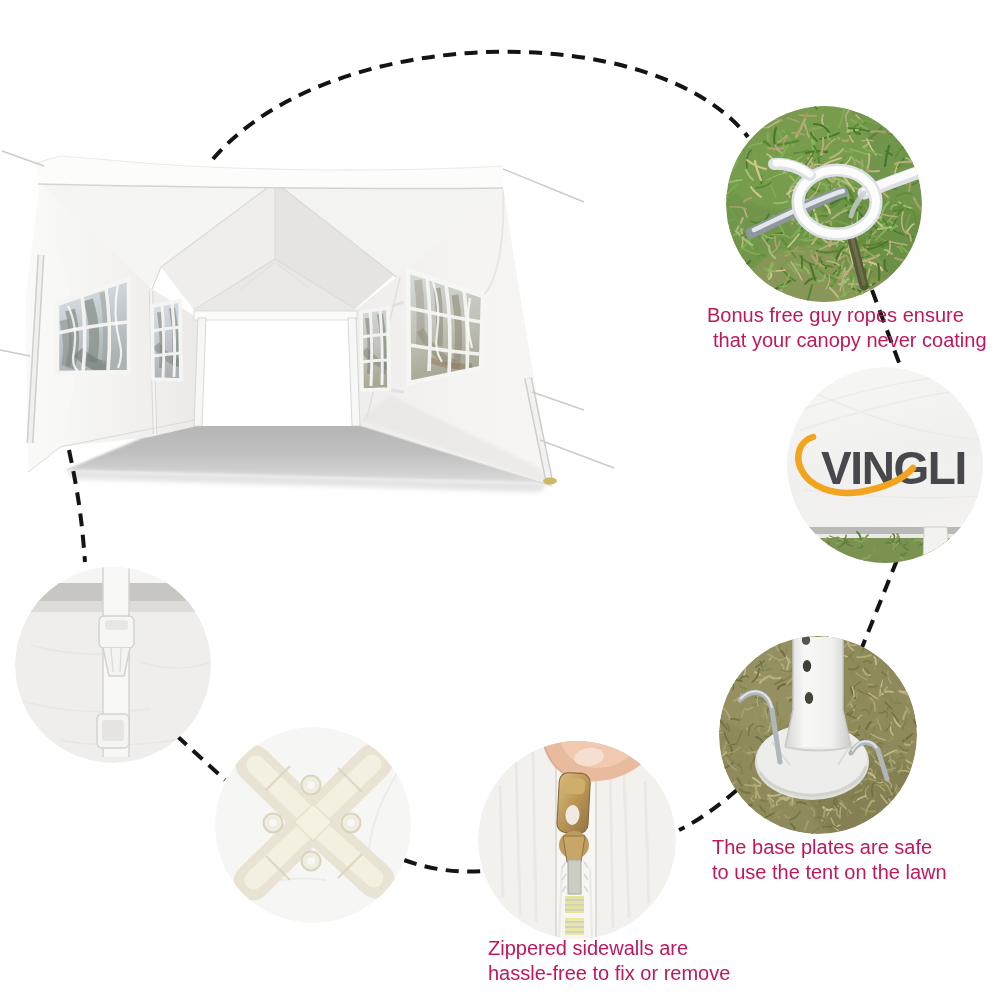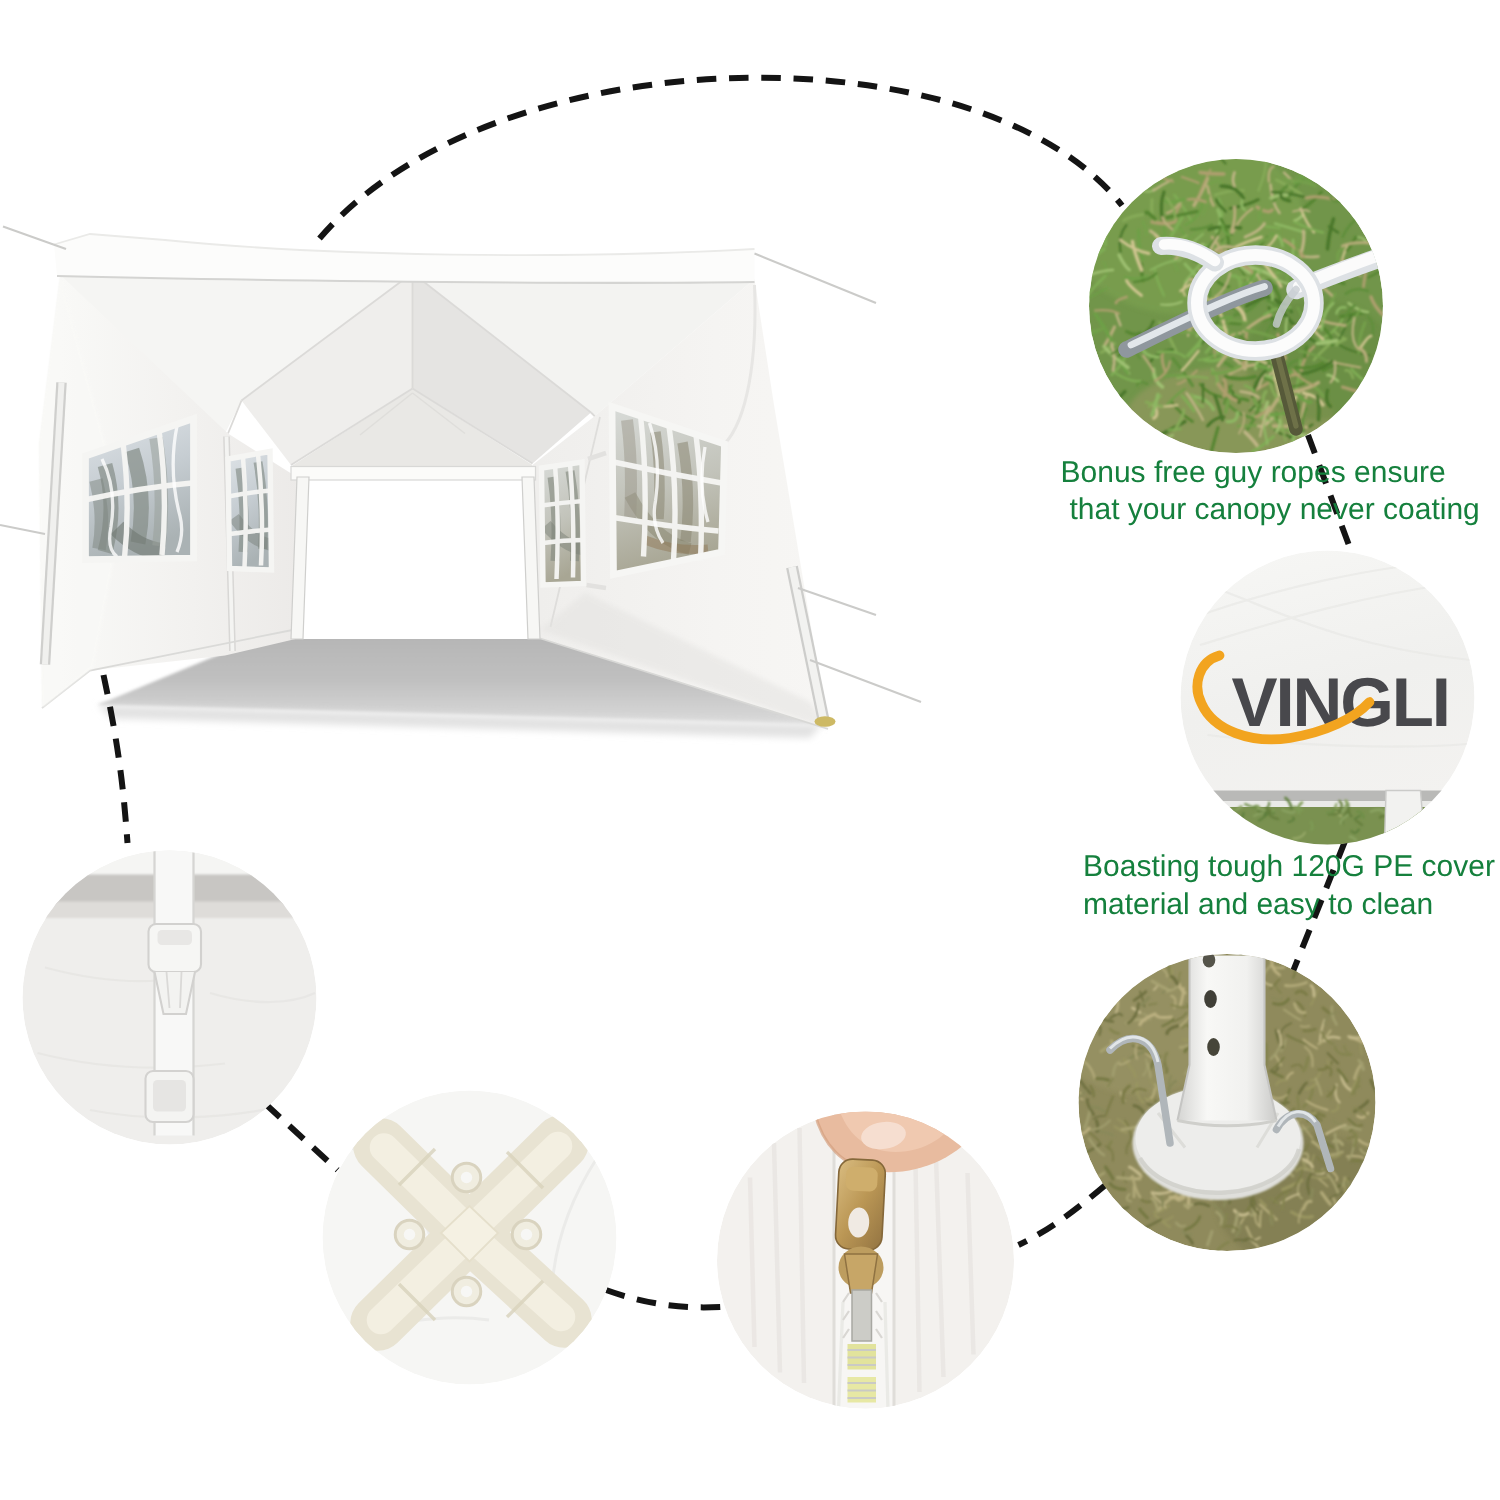--- a/index.html
+++ b/index.html
@@ -1,18 +1,18 @@
 <!DOCTYPE html>
 <html><head>
 <meta charset="utf-8">
 <style>
 html,body{margin:0;padding:0;background:#ffffff;}
 #page{position:relative;width:1000px;height:1000px;background:#fff;overflow:hidden;
   font-family:"Liberation Sans",sans-serif;}
-.lbl{position:absolute;font-size:20px;line-height:25px;color:#15803d;white-space:nowrap;}
+.lbl{position:absolute;font-size:20px;line-height:25px;color:#be185d;white-space:nowrap;}
 </style>
 </head>
 <body>
 <div id="page">
 <svg width="1000" height="1000" viewBox="0 0 1000 1000" style="position:absolute;left:0;top:0">
 <defs>
   <linearGradient id="gfloor" x1="0" y1="416" x2="0" y2="492" gradientUnits="userSpaceOnUse">
     <stop offset="0" stop-color="#b2b2b2"></stop>
           <stop offset="0.5" stop-color="#c0c0c0"></stop>
     <stop offset="0.82" stop-color="#d6d6d6"></stop>
@@ -1354,15 +1354,16 @@
     <path d="M565,900 h19 M565,905 h19 M565,910 h19 M565,922 h19 M565,927 h19 M565,932 h19"></path>
   </g>
   <g stroke="#d9d7d3" stroke-width="1.5" fill="none">
     <path d="M566,862 l-4,6 M584,862 l4,6 M566,874 l-4,6 M584,874 l4,6 M566,886 l-4,6 M584,886 l4,6"></path>
   </g>
 </g>
 
 </svg>
 
 <div class="lbl" style="left:707px;top:303px">Bonus free guy ropes ensure<br><span style="margin-left:6px">that your canopy never coating</span></div>
-<div class="lbl" style="left:722px;top:566px">Boasting tough 120G PE cover<br>material and easy to clean</div>
+<div class="lbl" style="left:712px;top:835px">The base plates are safe<br>to use the tent on the lawn</div>
+<div class="lbl" style="left:488px;top:936px">Zippered sidewalls are<br>hassle-free to fix or remove</div>
 
 </div>
 
 </body></html>

